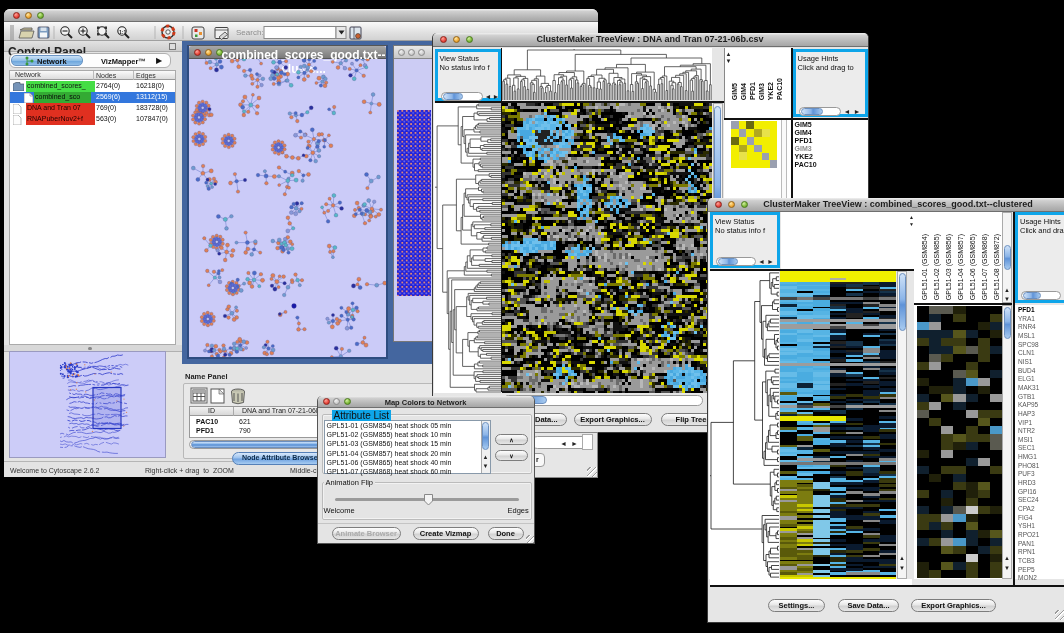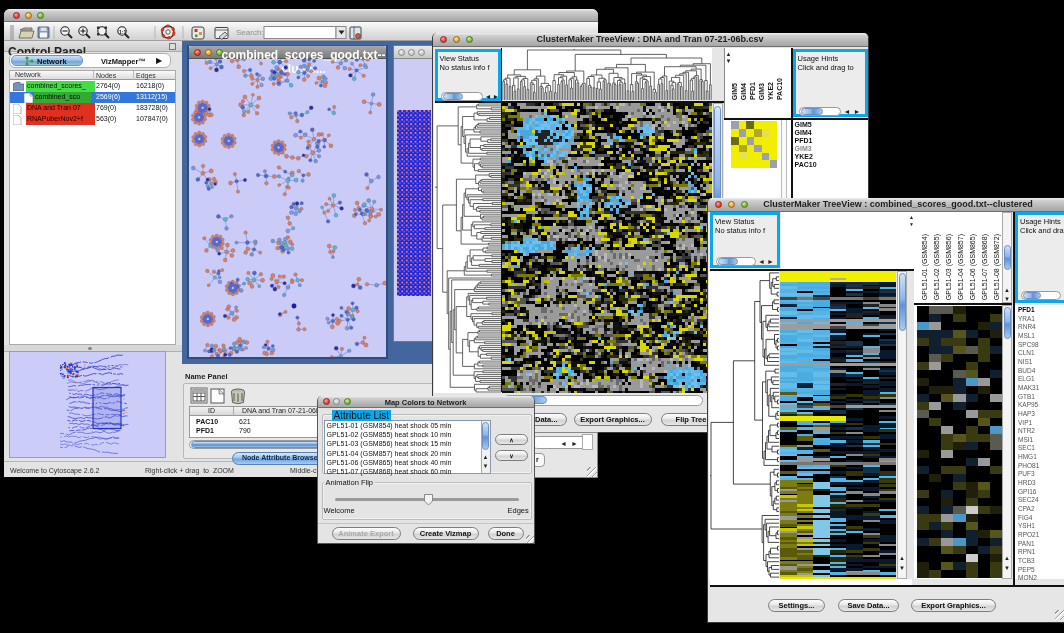--- a/index.html
+++ b/index.html
@@ -1239,16 +1239,16 @@
     <div class="btn" style="left:177.5px;top:53.5px;width:33px;height:11px;border-radius:6px;font-size:6px;line-height:10px;">∨</div>
     <span class="txt" style="left:6px;top:81.5px;font-size:7.5px;background:#e4e4e4;padding:0 2px;z-index:3;">Animation Flip</span>
     <div class="abs" style="left:4.5px;top:85.5px;width:210px;height:38px;border:1px solid #bbb;box-shadow:inset 0 0 0 0.5px #fff;border-radius:2px;"></div>
     <div class="abs" style="left:17px;top:102px;width:184px;height:2.5px;background:#9a9a9a;border-radius:2px;"></div>
     <svg class="abs" style="left:105px;top:97px;" width="11" height="13" viewBox="0 0 11 13">
       <path d="M1.5 1.5 h8 v6.5 l-4 4 l-4 -4 z" fill="#f4f4f4" stroke="#888"></path>
     </svg>
     <span class="txt" style="left:6px;top:110px;font-size:7.5px;">Welcome</span>
     <span class="txt" style="left:190px;top:110px;font-size:7.5px;">Edges</span>
     <div class="abs" style="left:0;top:127px;width:100%;height:1px;background:#c4c4c4;"></div>
-    <div class="btn" style="left:14px;top:131px;width:69px;color:#aaa;">Animate Export</div>
+    <div class="btn" style="left:14px;top:131px;width:69px;color:#aaa;">Animate Browser</div>
     <div class="btn" style="left:95px;top:131px;width:66px;">Create Vizmap</div>
     <div class="btn" style="left:170px;top:131px;width:36px;">Done</div>
     <div class="grip" style="right:0px;bottom:0px;width:8px;height:8px;"></div>
   </div>
 </body></html>

